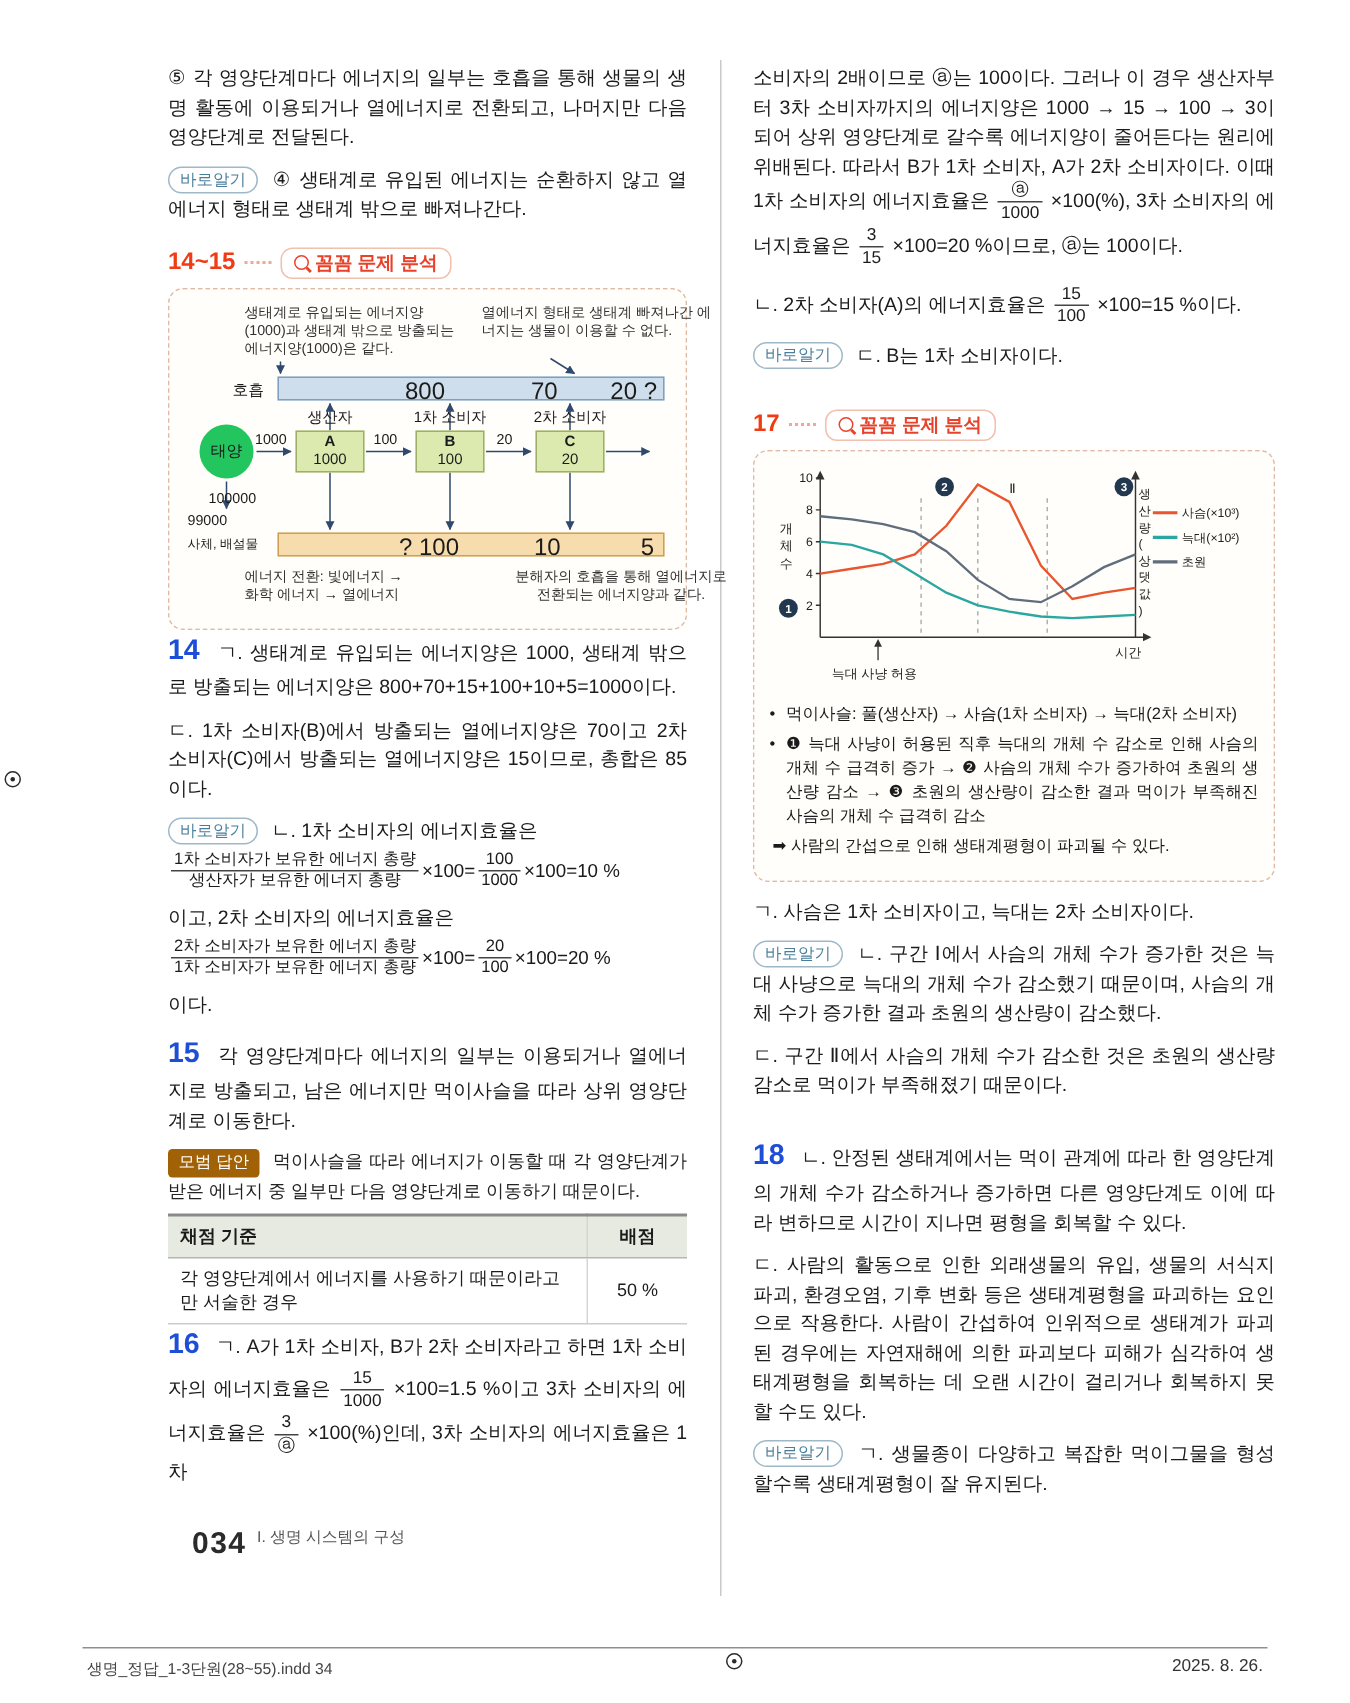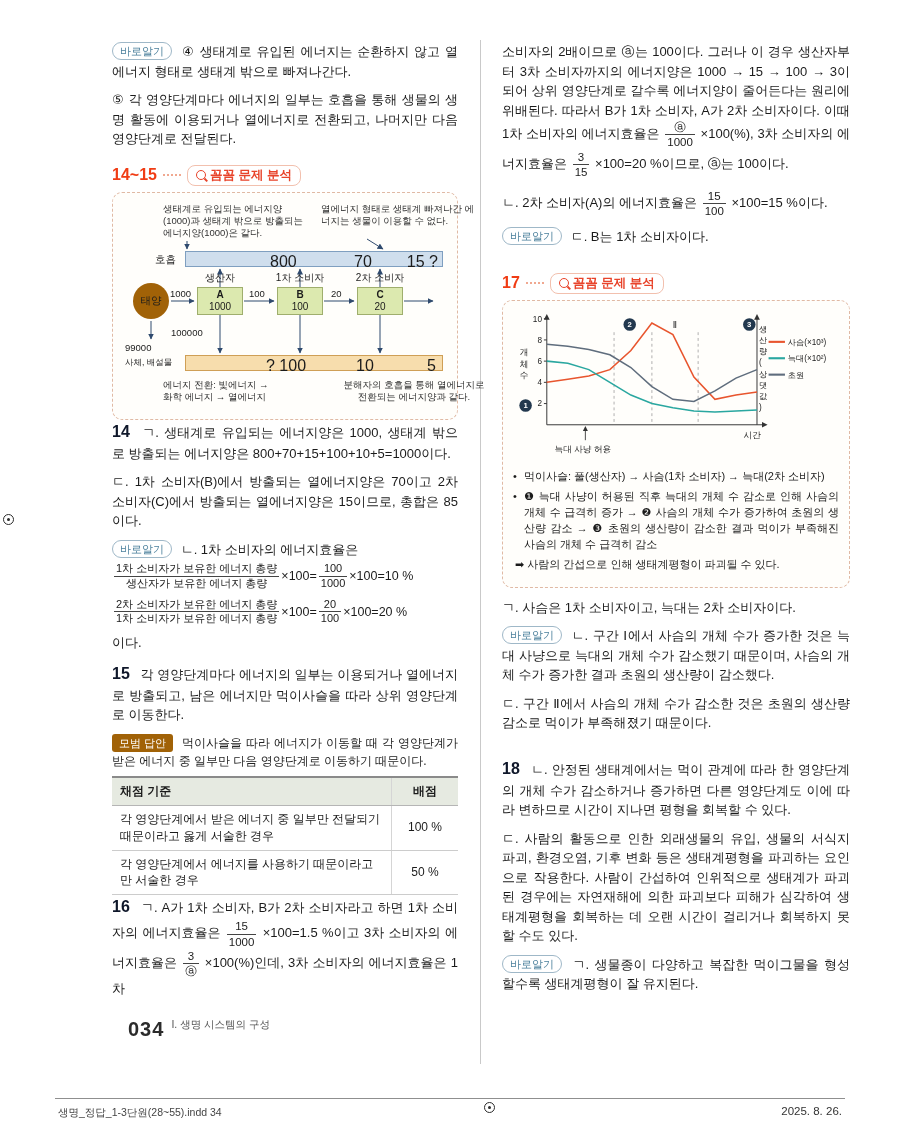--- a/index.html
+++ b/index.html
@@ -5,21 +5,21 @@
   html,body{margin:0;padding:0;}
   .page{position:relative;width:900px;height:1135px;background:#ffffff;
         font-family:"Liberation Sans","DejaVu Sans",sans-serif;color:#1b1b1b;overflow:hidden;}
   .col{position:absolute;top:42px;}
   .col-left{left:112px;width:346px;}
   .col-right{left:502px;width:348px;}
   .divider{position:absolute;left:480px;top:40px;height:1024px;width:1px;background:#c9c9c9;}
 
   p.body{font-size:13px;line-height:1.5;margin:0 0 9px;text-align:justify;}
   .mt{margin-top:16px;}
-  .qnum{color:#0f172a;font-weight:bold;font-size:16px;margin-right:7px;}
+  .qnum{color:#1d4ed8;font-weight:bold;font-size:19px;margin-right:7px;}
   .pill{display:inline-block;border:1px solid #9fb8c8;color:#4a7f9b;border-radius:10px;
         font-size:11px;padding:0 7px;line-height:16px;margin-right:5px;vertical-align:1px;white-space:nowrap;}
   .model-label{display:inline-block;background:#a16207;color:#fff;border-radius:3px;
         font-size:11px;padding:1px 7px;margin-right:5px;white-space:nowrap;}
   .model{font-size:12px;line-height:1.5;margin:0 0 6px;text-align:justify;color:#222;}
 
   .an-header{display:flex;align-items:center;gap:6px;margin:16px 0 6px;}
   .an-num{color:#f03c14;font-weight:bold;font-size:16px;}
   .an-dash{width:18px;border-top:2px dotted #f0a890;}
   .an-tag{display:inline-flex;align-items:center;gap:4px;color:#e8432a;font-weight:bold;font-size:12.5px;
@@ -49,26 +49,26 @@
   .bar-det{top:152px;background:#f7ddad;border-color:#cf9f56;}
   .d-bar span{position:absolute;top:1px;font-size:16px;}
   .rv1{left:84px;} .rv2{left:168px;} .rv3{right:4px;}
   .dv1{left:80px;} .dv2{left:170px;} .dv3{right:6px;}
   .d-trophic{position:absolute;top:68px;font-size:10px;text-align:center;}
   .t1{left:69px;width:52px;} .t2{left:141px;width:68px;} .t3{left:221px;width:68px;}
   .d-box{position:absolute;top:84px;width:46px;height:28px;background:#dce9af;border:1px solid #9fae6d;
          display:flex;flex-direction:column;align-items:center;justify-content:center;font-size:10px;line-height:1.15;box-sizing:border-box;}
   .ba{left:72px;} .bb{left:152px;} .bc{left:232px;}
   .d-box .bn{font-weight:bold;}
-  .d-sun{position:absolute;left:8px;top:80px;width:36px;height:36px;border-radius:50%;background:#a16207;
+  .d-sun{position:absolute;left:8px;top:80px;width:36px;height:36px;border-radius:50%;background:#22c55e;
          display:flex;align-items:center;justify-content:center;font-size:10.5px;}
   .d-flow{position:absolute;top:85px;font-size:9.5px;}
   .f0{left:45px;} .f1{left:124px;} .f2{left:206px;}
   .d-sub{position:absolute;font-size:9.5px;}
-  .s-total{top:124px;left:14px;margin-left:32px;} .s-out{top:139px;left:0;}
+  .s-total{top:124px;left:14px;} .s-out{top:139px;left:0;}
   .d-det-label{position:absolute;top:154px;left:0;font-size:8.5px;white-space:nowrap;}
 
   
   table.score{width:100%;border-collapse:collapse;font-size:12px;margin:6px 0 0;border-top:2px solid #8a8a8a;border-bottom:1px solid #aaa;}
   table.score th{background:#e6eae1;padding:5px 8px;font-weight:bold;border-bottom:1px solid #b5b5b5;text-align:left;}
   table.score td{padding:5px 8px;border-bottom:1px solid #ccc;text-align:left;background:#fff;line-height:1.4;}
   .pts{width:50px;text-align:center !important;border-left:1px solid #d5d5d5;}
 
   
   #eco-chart{display:block;width:324px;height:auto;margin:0 auto 6px;font-family:inherit;}
@@ -90,26 +90,26 @@
 </style>
 </head>
 <body>
 
 <div class="page">
   <div class="divider"></div>
   <span class="regmark rm-left"></span>
 
   <div class="col col-left">
 
+    <p class="body"><span>⑤ 각 영양단계마다 에너지의 일부는 호흡을 통해 생물의 생명 활동에 이용되거나 열에너지로 전환되고, 나머지만 다음 영양단계로 전달된다.</span></p>
+
     <p class="body">
       <span class="pill">바로알기</span>
       <span>④ 생태계로 유입된 에너지는 순환하지 않고 열에너지 형태로 생태계 밖으로 빠져나간다.</span>
     </p>
-
-    <p class="body"><span>⑤ 각 영양단계마다 에너지의 일부는 호흡을 통해 생물의 생명 활동에 이용되거나 열에너지로 전환되고, 나머지만 다음 영양단계로 전달된다.</span></p>
 
     <div class="an-header">
       <span class="an-num">14~15</span>
       <span class="an-dash"></span>
       <span class="an-tag">
         <span class="mag"></span>
         <span>꼼꼼 문제 분석</span>
       </span>
     </div>
 
@@ -136,21 +136,21 @@
             <line x1="62" y1="38" x2="62" y2="46"></line>
             <line x1="242" y1="36" x2="258" y2="46"></line>
           </g>
         </svg>
         <div class="d-note n-tl">생태계로 유입되는 에너지양(1000)과 생태계 밖으로 방출되는 에너지양(1000)은 같다.</div>
         <div class="d-note n-tr">열에너지 형태로 생태계 빠져나간 에너지는 생물이 이용할 수 없다.</div>
         <span class="d-resp-label">호흡</span>
         <div class="d-bar bar-resp">
           <span class="rv1">800</span>
           <span class="rv2">70</span>
-          <span class="rv3">15 ?</span>
+          <span class="rv3">20 ?</span>
         </div>
         <span class="d-trophic t1">생산자</span>
         <span class="d-trophic t2">1차 소비자</span>
         <span class="d-trophic t3">2차 소비자</span>
         <div class="d-sun">태양</div>
         <span class="d-flow f0">1000</span>
         <span class="d-flow f1">100</span>
         <span class="d-flow f2">20</span>
         <div class="d-box ba">
           <span class="bn">A</span>
@@ -190,20 +190,21 @@
     </p>
     <p class="fracline">
       <span class="frac">
           <span class="fn">1차 소비자가 보유한 에너지 총량</span>
           <span class="fd">생산자가 보유한 에너지 총량</span>
         </span><span>×100=</span><span class="frac">
           <span class="fn">100</span>
           <span class="fd">1000</span>
         </span><span>×100=10 %</span>
     </p>
+    <p class="body" style="margin-bottom:3px;"><span>이고,  2차 소비자의 에너지효율은</span></p>
     <p class="fracline">
       <span class="frac">
           <span class="fn">2차 소비자가 보유한 에너지 총량</span>
           <span class="fd">1차 소비자가 보유한 에너지 총량</span>
         </span><span>×100=</span><span class="frac">
           <span class="fn">20</span>
           <span class="fd">100</span>
         </span><span>×100=20 %</span>
     </p>
     <p class="body"><span>이다.</span></p>
@@ -217,24 +218,20 @@
       <span>먹이사슬을 따라 에너지가 이동할 때 각 영양단계가 받은 에너지 중 일부만 다음 영양단계로 이동하기 때문이다.</span>
     </p>
     <table class="score">
       <thead>
         <tr>
           <th>채점 기준</th>
           <th class="pts">배점</th>
         </tr>
       </thead>
       <tbody>
-        <tr>
-          <td>각 영양단계에서 받은 에너지 중 일부만 전달되기 때문이라고 옳게 서술한 경우</td>
-          <td class="pts">100 %</td>
-        </tr>
         <tr>
           <td>각 영양단계에서 에너지를 사용하기 때문이라고만 서술한 경우</td>
           <td class="pts">50 %</td>
         </tr>
       </tbody>
     </table>
 
     <p class="body mt">
       <span class="qnum">16</span>
       <span>ㄱ. A가 1차 소비자, B가 2차 소비자라고 하면 1차 소비자의 에너지효율은 </span><span class="frac">

